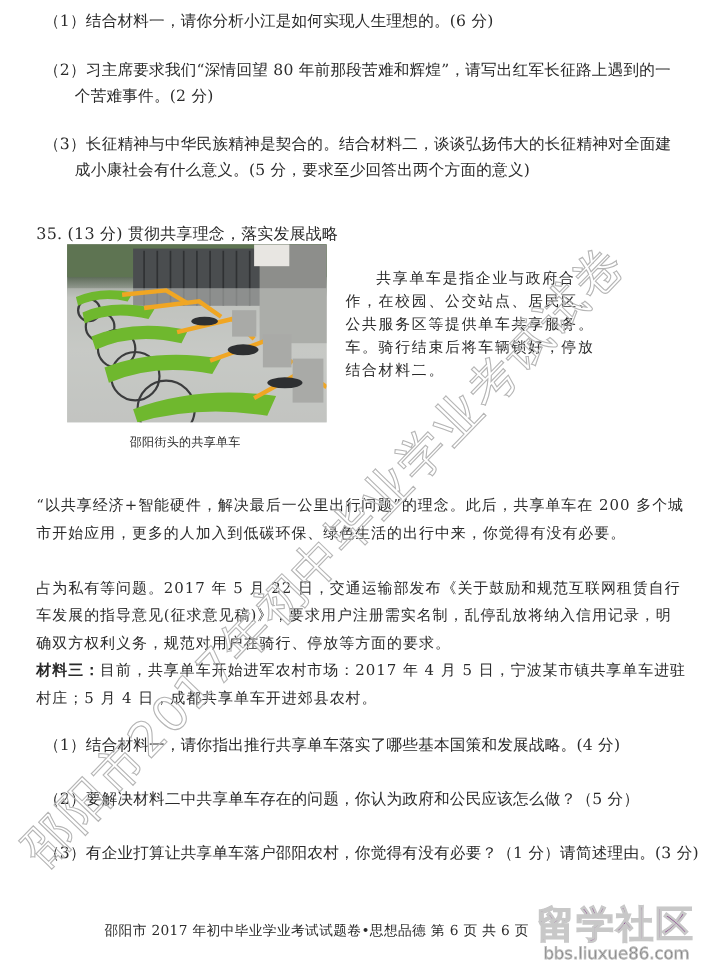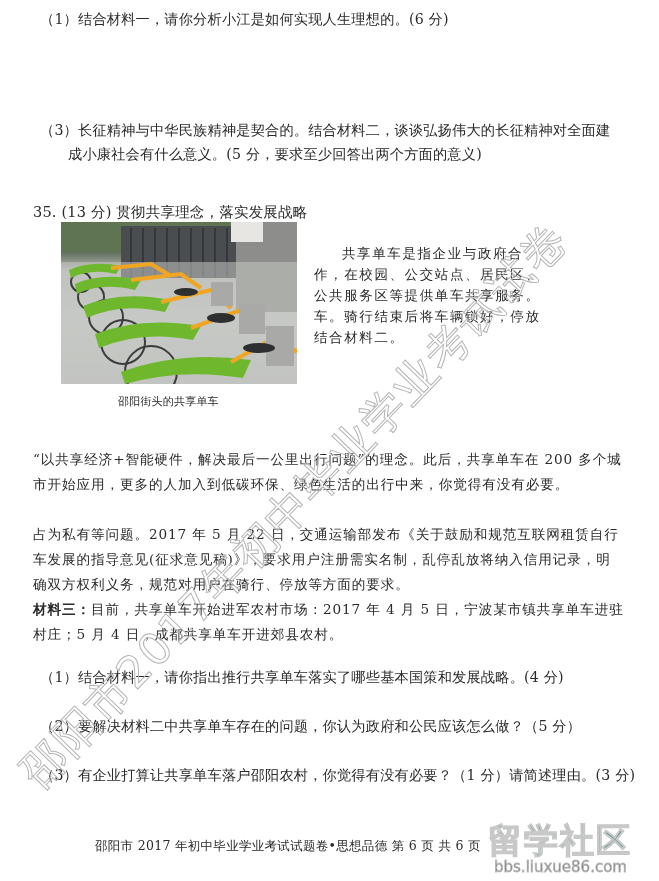--- a/index.html
+++ b/index.html
@@ -23,31 +23,33 @@
   .mat b { font-weight: bold; }
   .footer { left: 95px; top: 838px; font-size: 12.5px; letter-spacing: 0.3px; }
   .watermark {
     position: absolute; left: 8px; top: 760px; transform-origin: 0 0; transform: rotate(-46deg);
     font-size: 44px; color: rgba(150,150,150,0.0); -webkit-text-stroke: 1px #b5b5b5;
     white-space: nowrap; letter-spacing: 2px; pointer-events: none; font-family: "DejaVu Sans", sans-serif;
   }
   .logo {
     position: absolute; left: 488px; top: 818px; width: 170px; height: 60px; pointer-events: none;
   }
-  .logo .big { position: absolute; left: 0; top: 0; font-size: 34px; font-weight: bold; color: #0f766e;
+  .logo .big { position: absolute; left: 0; top: 0; font-size: 34px; font-weight: bold; color: #701a75;
     -webkit-text-stroke: 1.2px #c8c8c8; letter-spacing: 2px; font-family: "DejaVu Sans", sans-serif; }
   .logo .small { position: absolute; left: 6px; top: 40px; font-size: 15px; color: #737373;
     -webkit-text-stroke: 0.8px #bdbdbd; font-family: "DejaVu Sans", sans-serif; }
 </style>
 </head>
 <body>
 
 <div class="page">
 
   <div class="line q" style="top:10px">（1）结合材料一，请你分析小江是如何实现人生理想的。(6 分)</div>
+  <div class="line q" style="top:54px">（2）习主席要求我们“深情回望 80 年前那段苦难和辉煌”，请写出红军长征路上遇到的一</div>
+  <div class="line cont" style="top:78px">个苦难事件。(2 分)</div>
   <div class="line q" style="top:121px">（3）长征精神与中华民族精神是契合的。结合材料二，谈谈弘扬伟大的长征精神对全面建</div>
   <div class="line cont" style="top:145px">成小康社会有什么意义。(5 分，要求至少回答出两个方面的意义)</div>
 
   <div class="line title35">35. (13 分) 贯彻共享理念，落实发展战略</div>
 
   <div class="photo">
     <svg width="236" height="162" viewBox="0 0 236 162">
       <rect x="0" y="0" width="236" height="30" fill="#5e7452"></rect>
       <rect x="60" y="4" width="120" height="52" fill="#4a4d4f"></rect>
       <g stroke="#2f3133" stroke-width="1.5">

